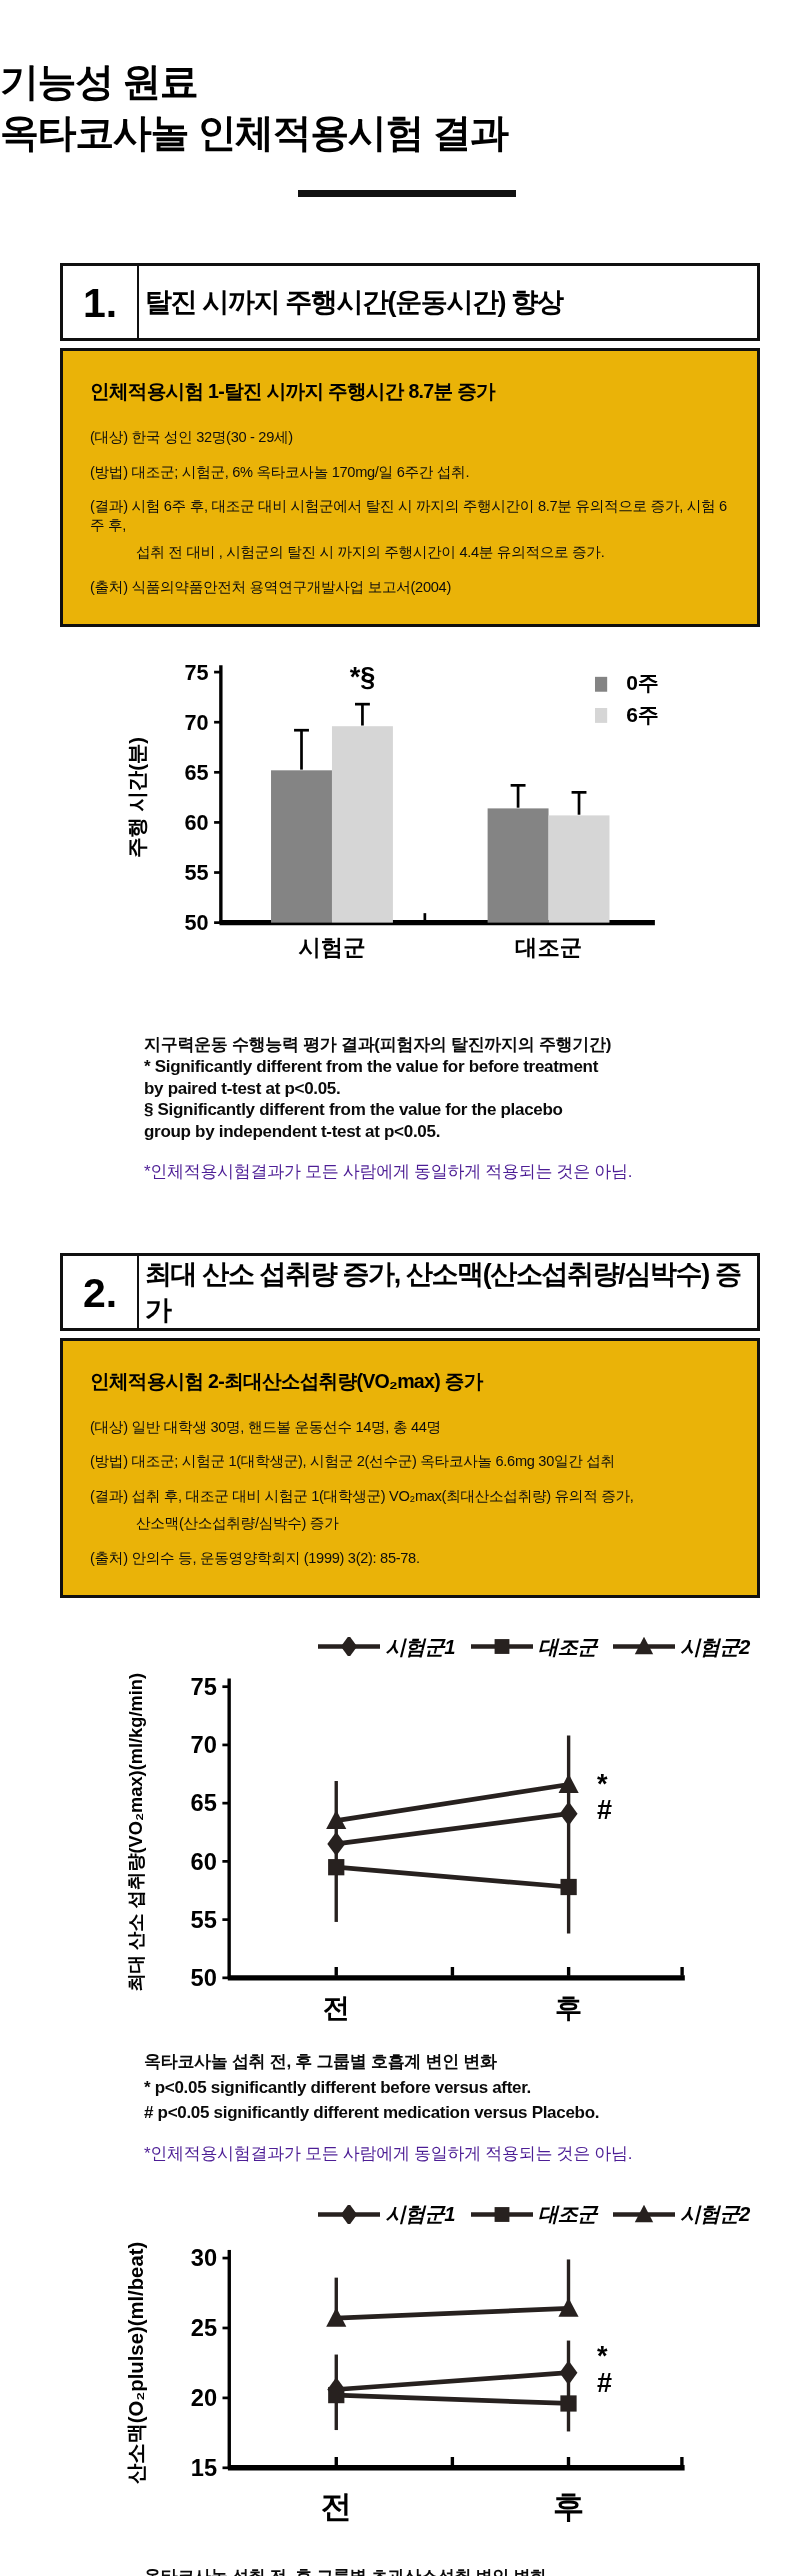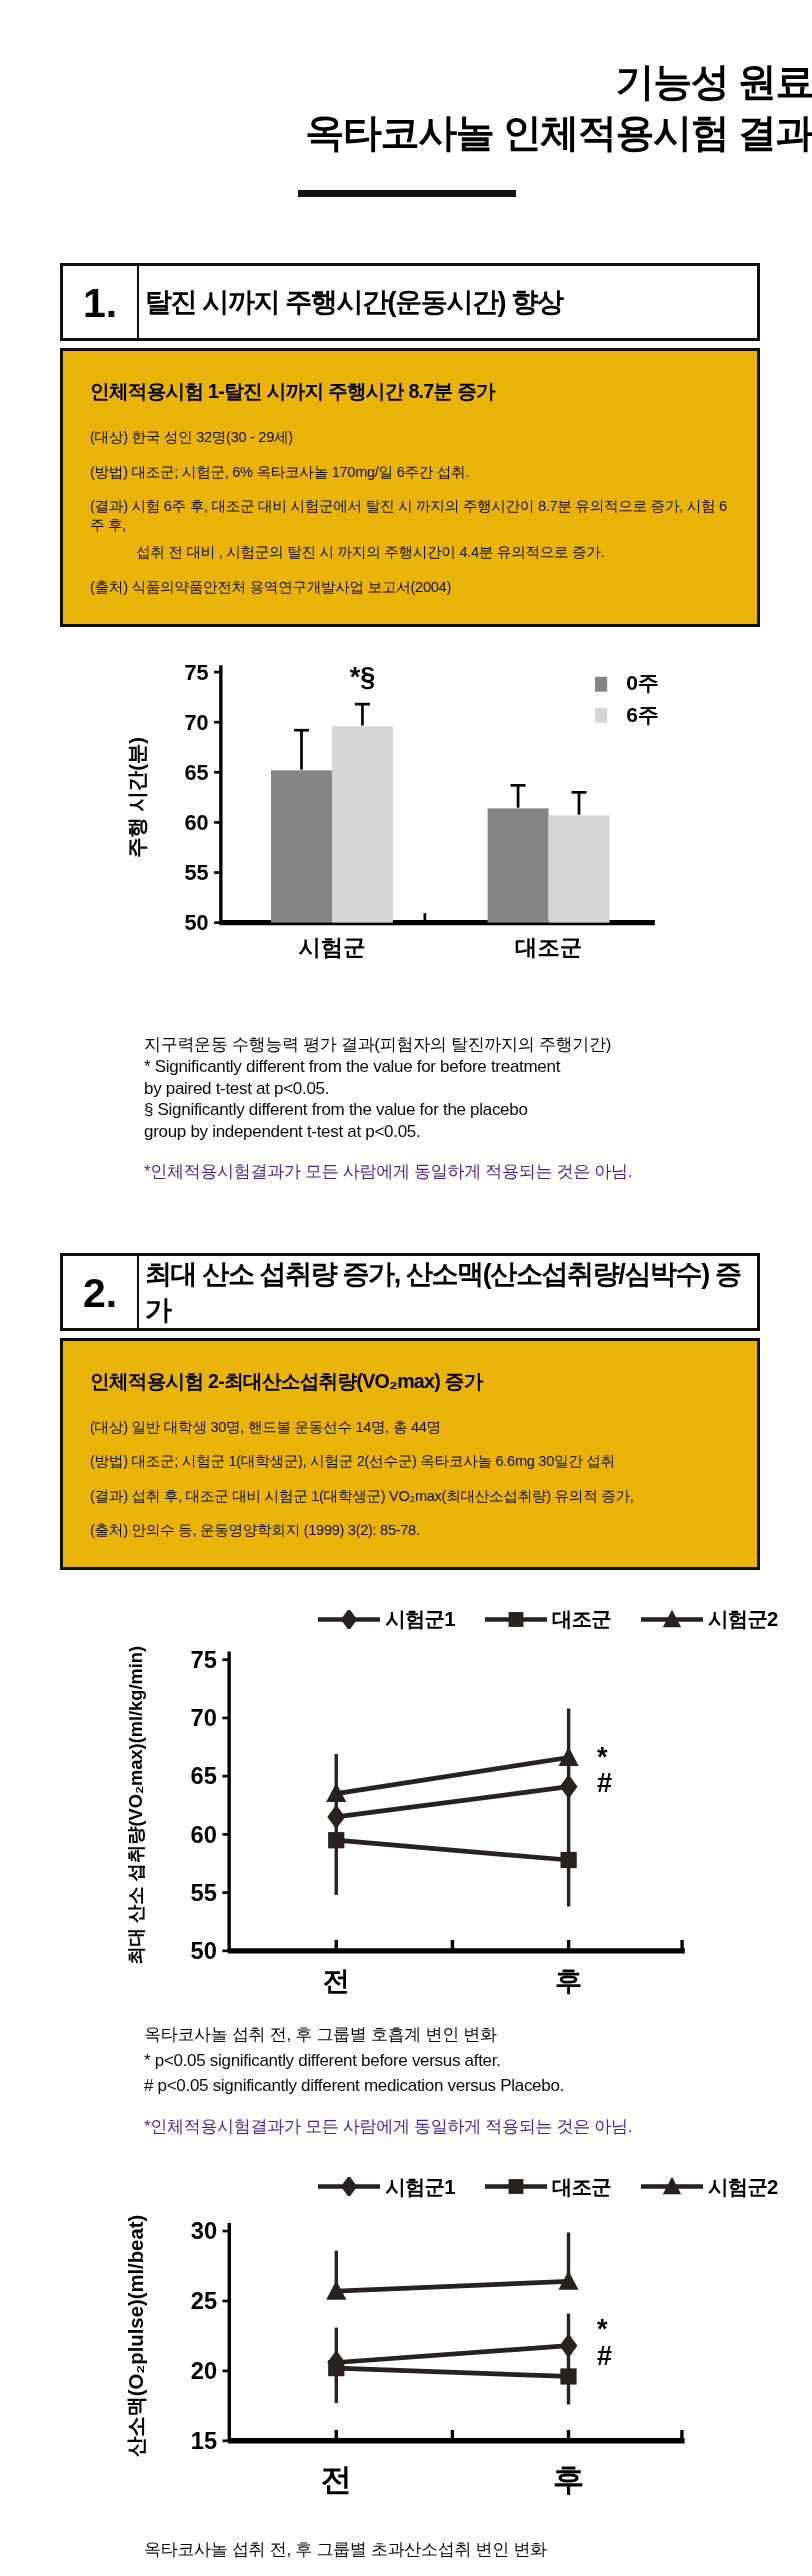--- a/index.html
+++ b/index.html
@@ -4,21 +4,21 @@
 <style>
   * { margin:0; padding:0; box-sizing:border-box; }
   html,body { background:#ffffff; }
   body {
     width:813px; height:2576px; overflow:hidden; position:relative;
     font-family:"Liberation Sans","DejaVu Sans",sans-serif; color:#000;
   }
   .page { width:813px; height:2576px; background:#fff; }
 
   
-  .title-block { padding-top:56px; text-align:right; }
+  .title-block { padding-top:56px; text-align:left; }
   .title-line { font-size:39px; font-weight:900; letter-spacing:-1.4px; line-height:1.32; color:#000; }
   .title-divider { width:218px; height:7.4px; background:#121212; margin:31px auto 0 auto; }
 
   
   .sec { margin-left:60px; margin-right:53px; }
   .sec-gap-1 { margin-top:66px; }
   .sec-gap-2 { margin-top:70px; }
   .sec-header { border:3.4px solid #101010; height:78px; display:flex; align-items:stretch; background:#fff; }
   .sec-num {
     width:76px; border-right:2.7px solid #101010; display:flex;
@@ -34,33 +34,33 @@
     padding:27px 19px 27px 27px;
   }
   .sec-heading { font-size:19.6px; font-weight:900; letter-spacing:-0.7px; }
   .detail-line { font-size:14.6px; font-weight:500; color:#0d0d0d; margin-top:15.6px; letter-spacing:-0.3px; }
   .detail-line:first-child { margin-top:23px; }
   .detail-line.indent { padding-left:46px; margin-top:8.1px; }
 
   
   .bar-chart-block { margin:28.4px 0 0 122px; }
   .line-legend {
-    margin-left:318px; margin-top:35px; display:flex; gap:30px; align-items:center;
+    margin-left:318px; margin-top:35px; display:flex; gap:16px; align-items:center;font-style:italic;
   }
   .line-legend .legend-item { display:flex; align-items:center; gap:5.4px; }
   .line-legend .legend-label { font-size:20.3px; font-weight:900; letter-spacing:-0.7px; }
   .line-chart-block { margin:2.7px 0 0 61px; }
   svg text { font-family:"Liberation Sans","DejaVu Sans",sans-serif; }
 
   
   .caption { margin-left:144px; }
   .caption-1 { margin-top:53px; }
   .caption-2 { margin-top:15px; }
   .caption-3 { margin-top:13.5px; }
-  .caption-line { font-size:17px; font-weight:400; color:#0a0a0a; line-height:1.27; letter-spacing:-0.3px; }
+  .caption-line { font-size:17px; font-weight:700; color:#0a0a0a; line-height:1.27; letter-spacing:-0.3px; }
   .caption-2 .caption-line, .caption-3 .caption-line { line-height:1.5; }
   .disclaimer {
     margin-left:144px; font-size:17px; font-weight:500; color:#4c1d95; letter-spacing:-0.3px;
   }
   .disclaimer-1 { margin-top:17.6px; }
   .disclaimer-2 { margin-top:16.3px; }
 </style>
 </head>
 <body>
 
@@ -142,20 +142,21 @@
     <div class="sec-header">
       <div class="sec-num">2.</div>
       <div class="sec-title">최대 산소 섭취량 증가, 산소맥(산소섭취량/심박수) 증가</div>
     </div>
     <div class="sec-body">
       <div class="sec-heading">인체적용시험 2-최대산소섭취량(VO₂max) 증가</div>
       <div class="sec-lines" id="sec-lines-1">
           <div class="detail-line">(대상) 일반 대학생 30명, 핸드볼 운동선수 14명, 총 44명</div>
           <div class="detail-line">(방법) 대조군; 시험군 1(대학생군), 시험군 2(선수군) 옥타코사놀 6.6mg  30일간 섭취</div>
           <div class="detail-line">(결과) 섭취 후, 대조군 대비 시험군 1(대학생군) VO₂max(최대산소섭취량) 유의적 증가,</div>
+          <div class="detail-line indent">산소맥(산소섭취량/심박수) 증가</div>
           <div class="detail-line">(출처) 안의수 등, 운동영양학회지 (1999) 3(2): 85-78.</div>
         </div>
     </div>
   </section>
 
   <div class="line-legend" id="legend-1">
       <span class="legend-item">
         <svg width="62" height="19" viewBox="0 0 92 28">
           <line x1="0" y1="14" x2="92" y2="14" stroke="#27211f" stroke-width="7"></line>
           <polygon points="46,-2.5 58.1,14 46,30.5 33.9,14" fill="#27211f"></polygon>

